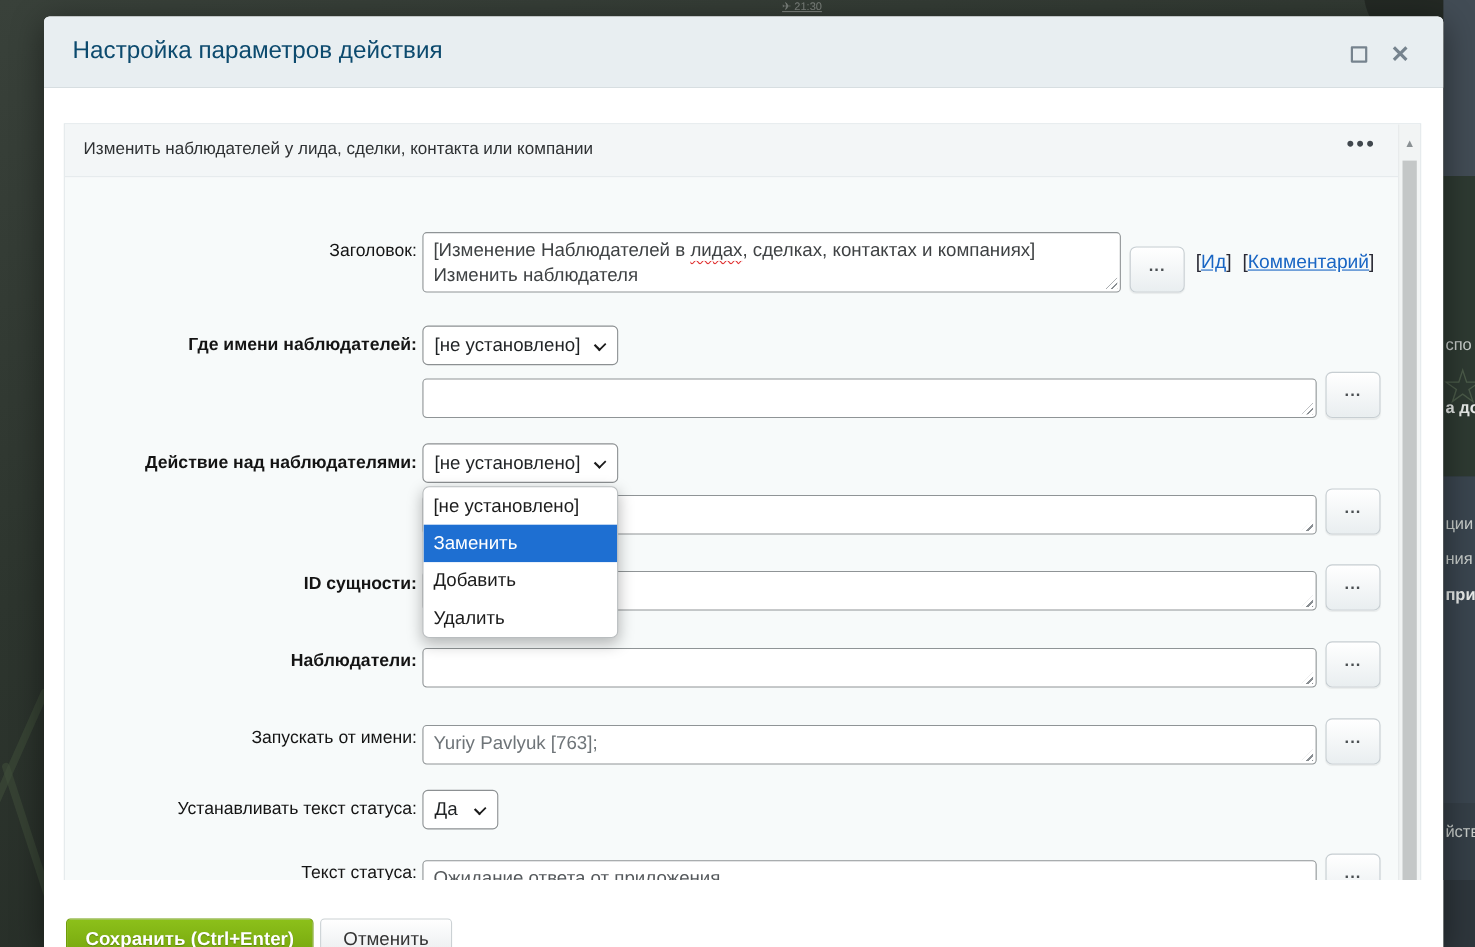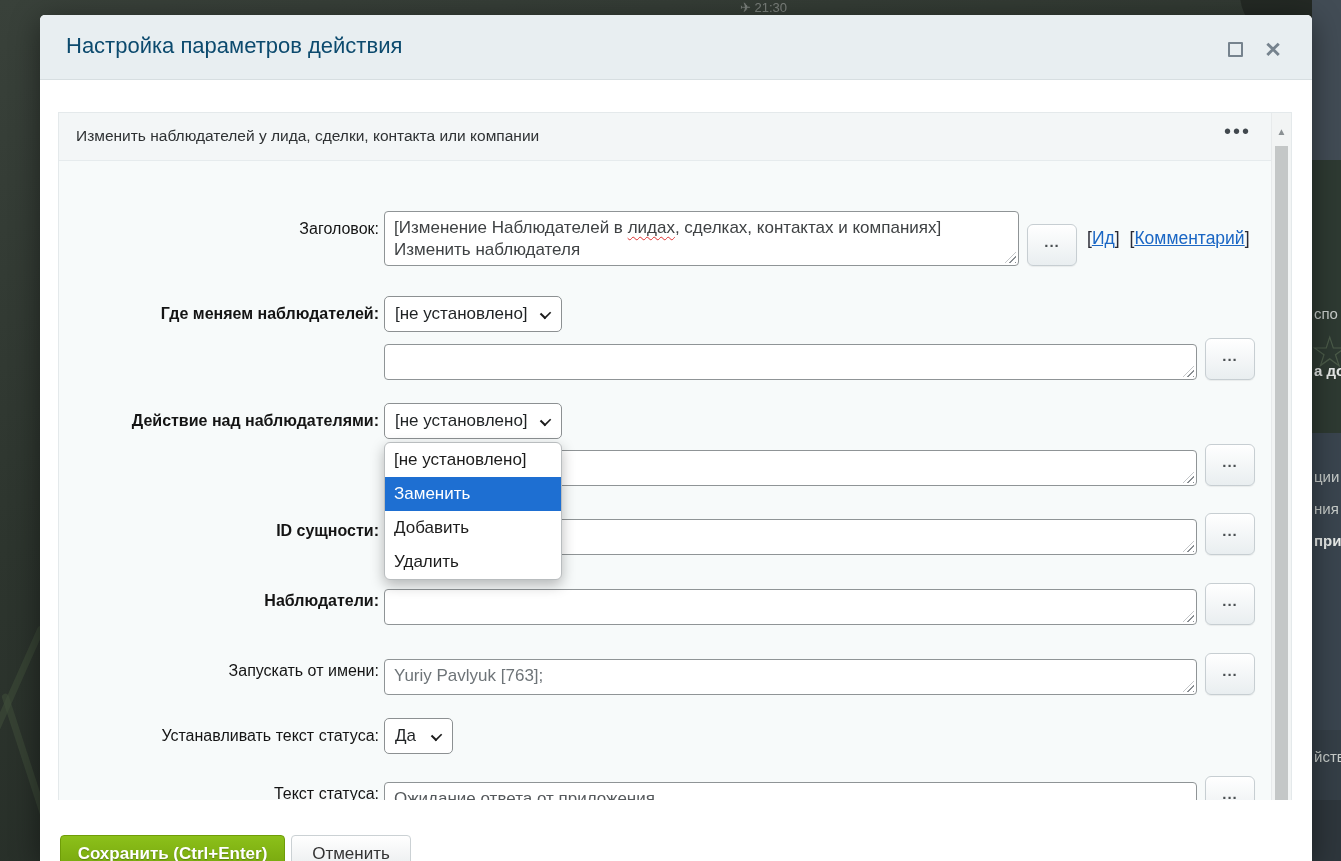--- a/index.html
+++ b/index.html
@@ -3,21 +3,21 @@
 <meta charset="utf-8">
 <style>
   * { margin:0; padding:0; box-sizing:border-box; }
   html,body { width:1341px; height:861px; overflow:hidden; font-family:"Liberation Sans", sans-serif; }
   body { position:relative; background:linear-gradient(165deg,#39413a 0%,#2d352e 45%,#232a24 100%); }
 
   
   .bg-blade { position:absolute; width:7px; height:150px; background:#3f4e3a; opacity:.55; border-radius:4px; }
   .blade1 { left:8px; top:620px; transform:rotate(24deg); }
   .blade2 { left:24px; top:690px; transform:rotate(-18deg); }
-  .clock { position:absolute; left:740px; top:0; color:rgba(255,255,255,.35); font-size:13px; white-space:nowrap; }
+  .clock { position:absolute; left:711px; top:0; color:rgba(255,255,255,.35); font-size:10px; white-space:nowrap;text-decoration:underline; }
   .avatar-arc { position:absolute; left:1240px; top:-52px; width:92px; height:92px; border-radius:50%; background:rgba(0,0,0,.28); }
   .right-strip { position:absolute; right:0; top:0; width:29px; height:861px; overflow:hidden; }
   .rs-block { position:absolute; left:0; width:40px; }
   .rs1 { top:0; height:160px; background:#424c55; }
   .rs2 { top:160px; height:273px; background:#2e3a32; }
   .rs3 { top:433px; height:297px; background:#3a454f; }
   .rs4 { top:730px; height:70px; background:#353f47; }
   .rs5 { top:800px; height:61px; background:#2e363c; }
   .rs-star { position:absolute; left:-2px; top:330px; font-size:44px; color:#4c5c4a; line-height:1; }
   .rs-frag { position:absolute; left:2px; color:#c9cecb; font-size:15px; white-space:nowrap; }
@@ -147,21 +147,21 @@
       <div class="lbl">Заголовок:</div>
       <div class="ctl">
         <div class="ta ta-title"><span>[Изменение Наблюдателей в </span><span class="misspell">лидах</span><span>, сделках, контактах и компаниях]</span>
 <span>Изменить наблюдателя</span><span class="grip"></span></div>
         <div class="btn-more">...</div>
         <div class="links"><span class="br">[</span><a>Ид</a><span class="br">]</span><span class="link-gap"></span><span class="br">[</span><a>Комментарий</a><span class="br">]</span></div>
       </div>
     </div>
 
     <div class="row r2">
-      <div class="lbl bold">Где меняем наблюдателей:</div>
+      <div class="lbl bold">Где имени наблюдателей:</div>
       <div class="ctl">
         <div class="selbox sel-178">
             <span>[не установлено]</span>
             <span class="chev"></span>
           </div>
       </div>
     </div>
     <div class="row r3">
       <div class="lbl"></div>
       <div class="ctl">

